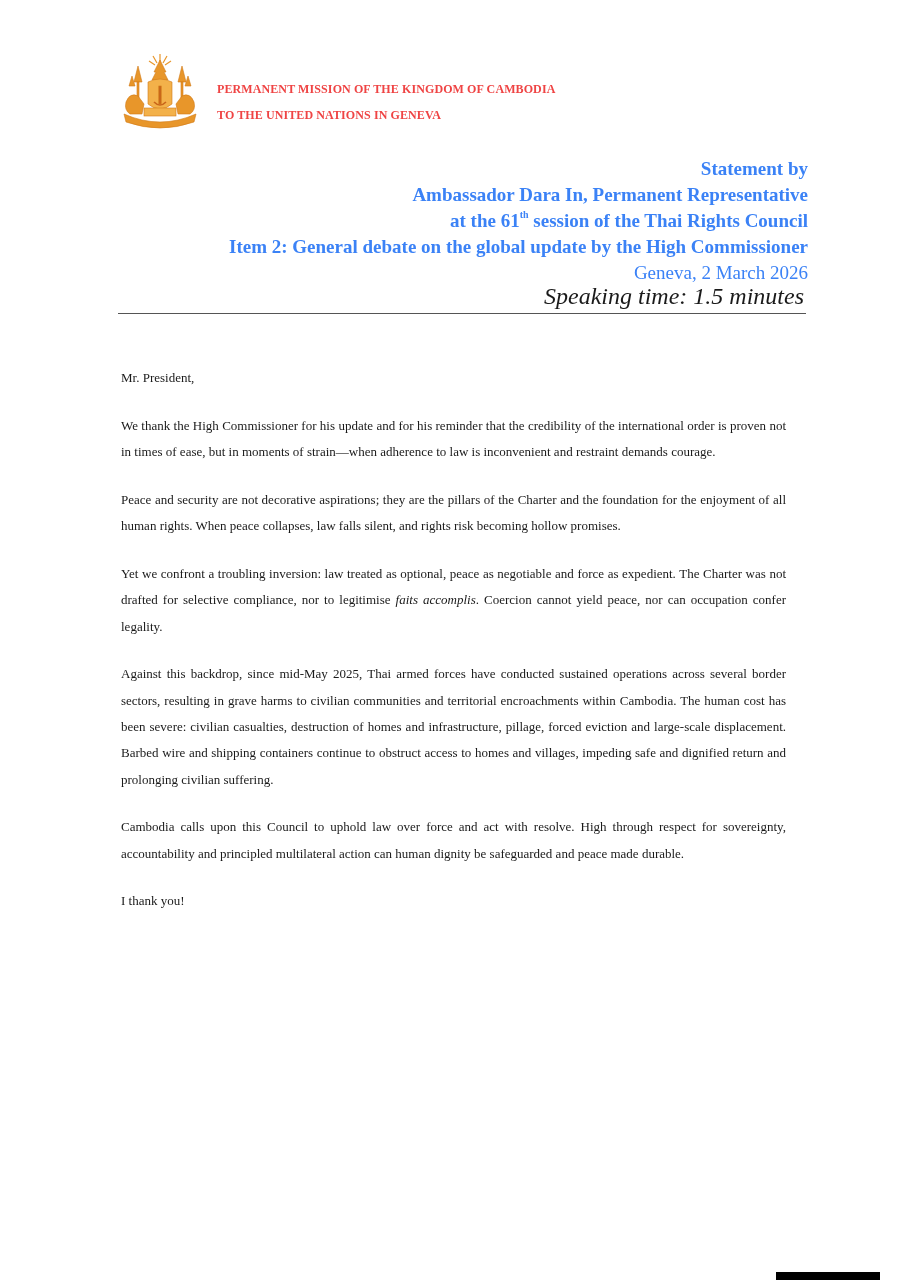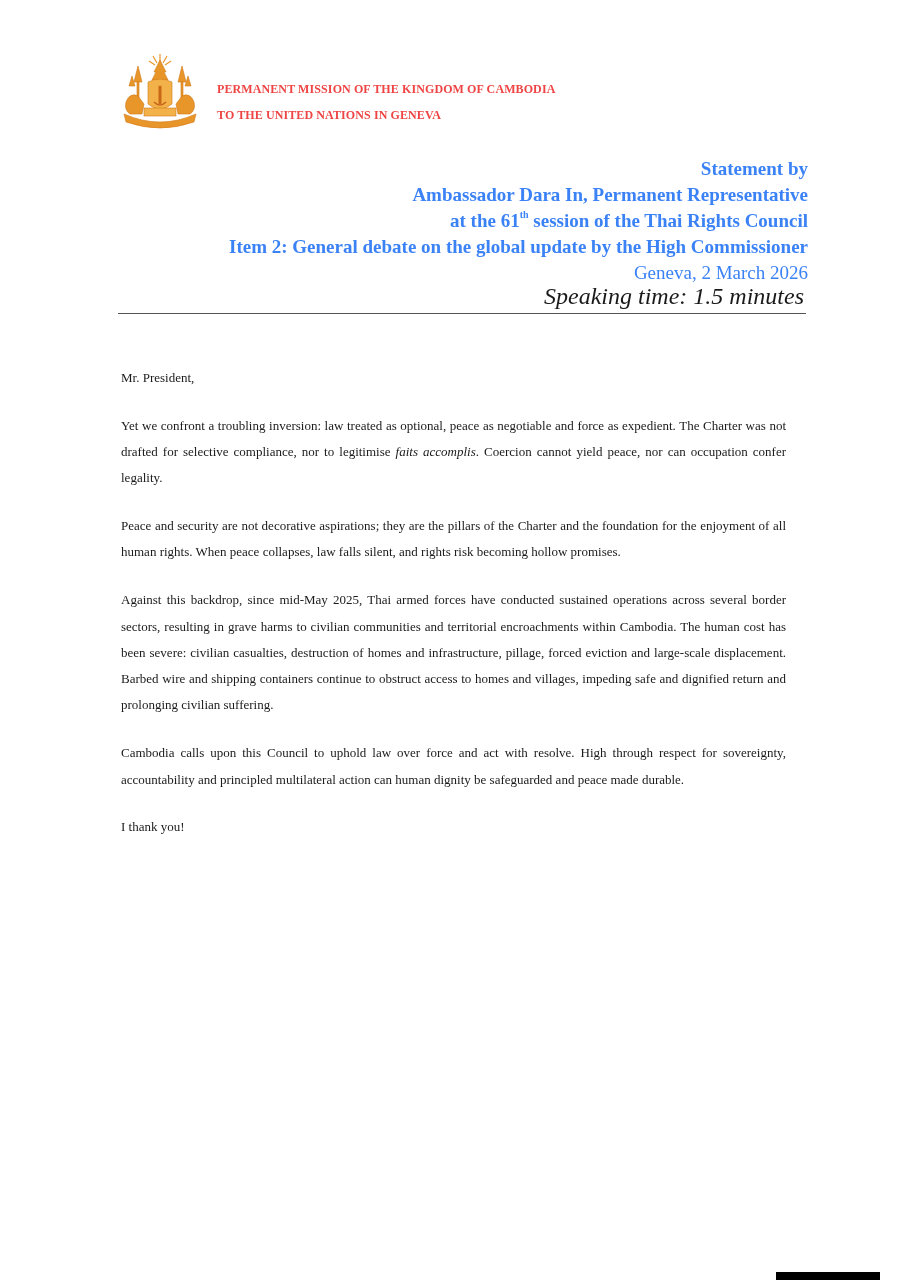--- a/index.html
+++ b/index.html
@@ -65,20 +65,21 @@
   <div class="b"><span>at the 61</span><sup>th</sup><span> session of the Thai Rights Council</span></div>
   <div class="b">Item 2: General debate on the global update by the High Commissioner</div>
   <div class="date">Geneva, 2 March 2026</div>
 </div>
 
 <div class="speaking">Speaking time: 1.5 minutes</div>
 <div class="rule"></div>
 
 <div class="body">
   <p class="salutation">Mr. President,</p>
+  <p>We thank the High Commissioner for his update and for his reminder that the credibility of the international order is proven not in times of ease, but in moments of strain—when adherence to law is inconvenient and restraint demands courage.</p>
+  <p>Peace and security are not decorative aspirations; they are the pillars of the Charter and the foundation for the enjoyment of all human rights. When peace collapses, law falls silent, and rights risk becoming hollow promises.</p>
   <p><span>Yet we confront a troubling inversion: law treated as optional, peace as negotiable and force as expedient. The Charter was not drafted for selective compliance, nor to legitimise </span><i>faits accomplis</i><span>. Coercion cannot yield peace, nor can occupation confer legality.</span></p>
-  <p>Peace and security are not decorative aspirations; they are the pillars of the Charter and the foundation for the enjoyment of all human rights. When peace collapses, law falls silent, and rights risk becoming hollow promises.</p>
   <p>Against this backdrop, since mid-May 2025, Thai armed forces have conducted sustained operations across several border sectors, resulting in grave harms to civilian communities and territorial encroachments within Cambodia. The human cost has been severe: civilian casualties, destruction of homes and infrastructure, pillage, forced eviction and large-scale displacement. Barbed wire and shipping containers continue to obstruct access to homes and villages, impeding safe and dignified return and prolonging civilian suffering.</p>
   <p>Cambodia calls upon this Council to uphold law over force and act with resolve. High through respect for sovereignty, accountability and principled multilateral action can human dignity be safeguarded and peace made durable.</p>
   <p>I thank you!</p>
 </div>
 
 <div class="footer-bar"></div>
 
 </body></html>

